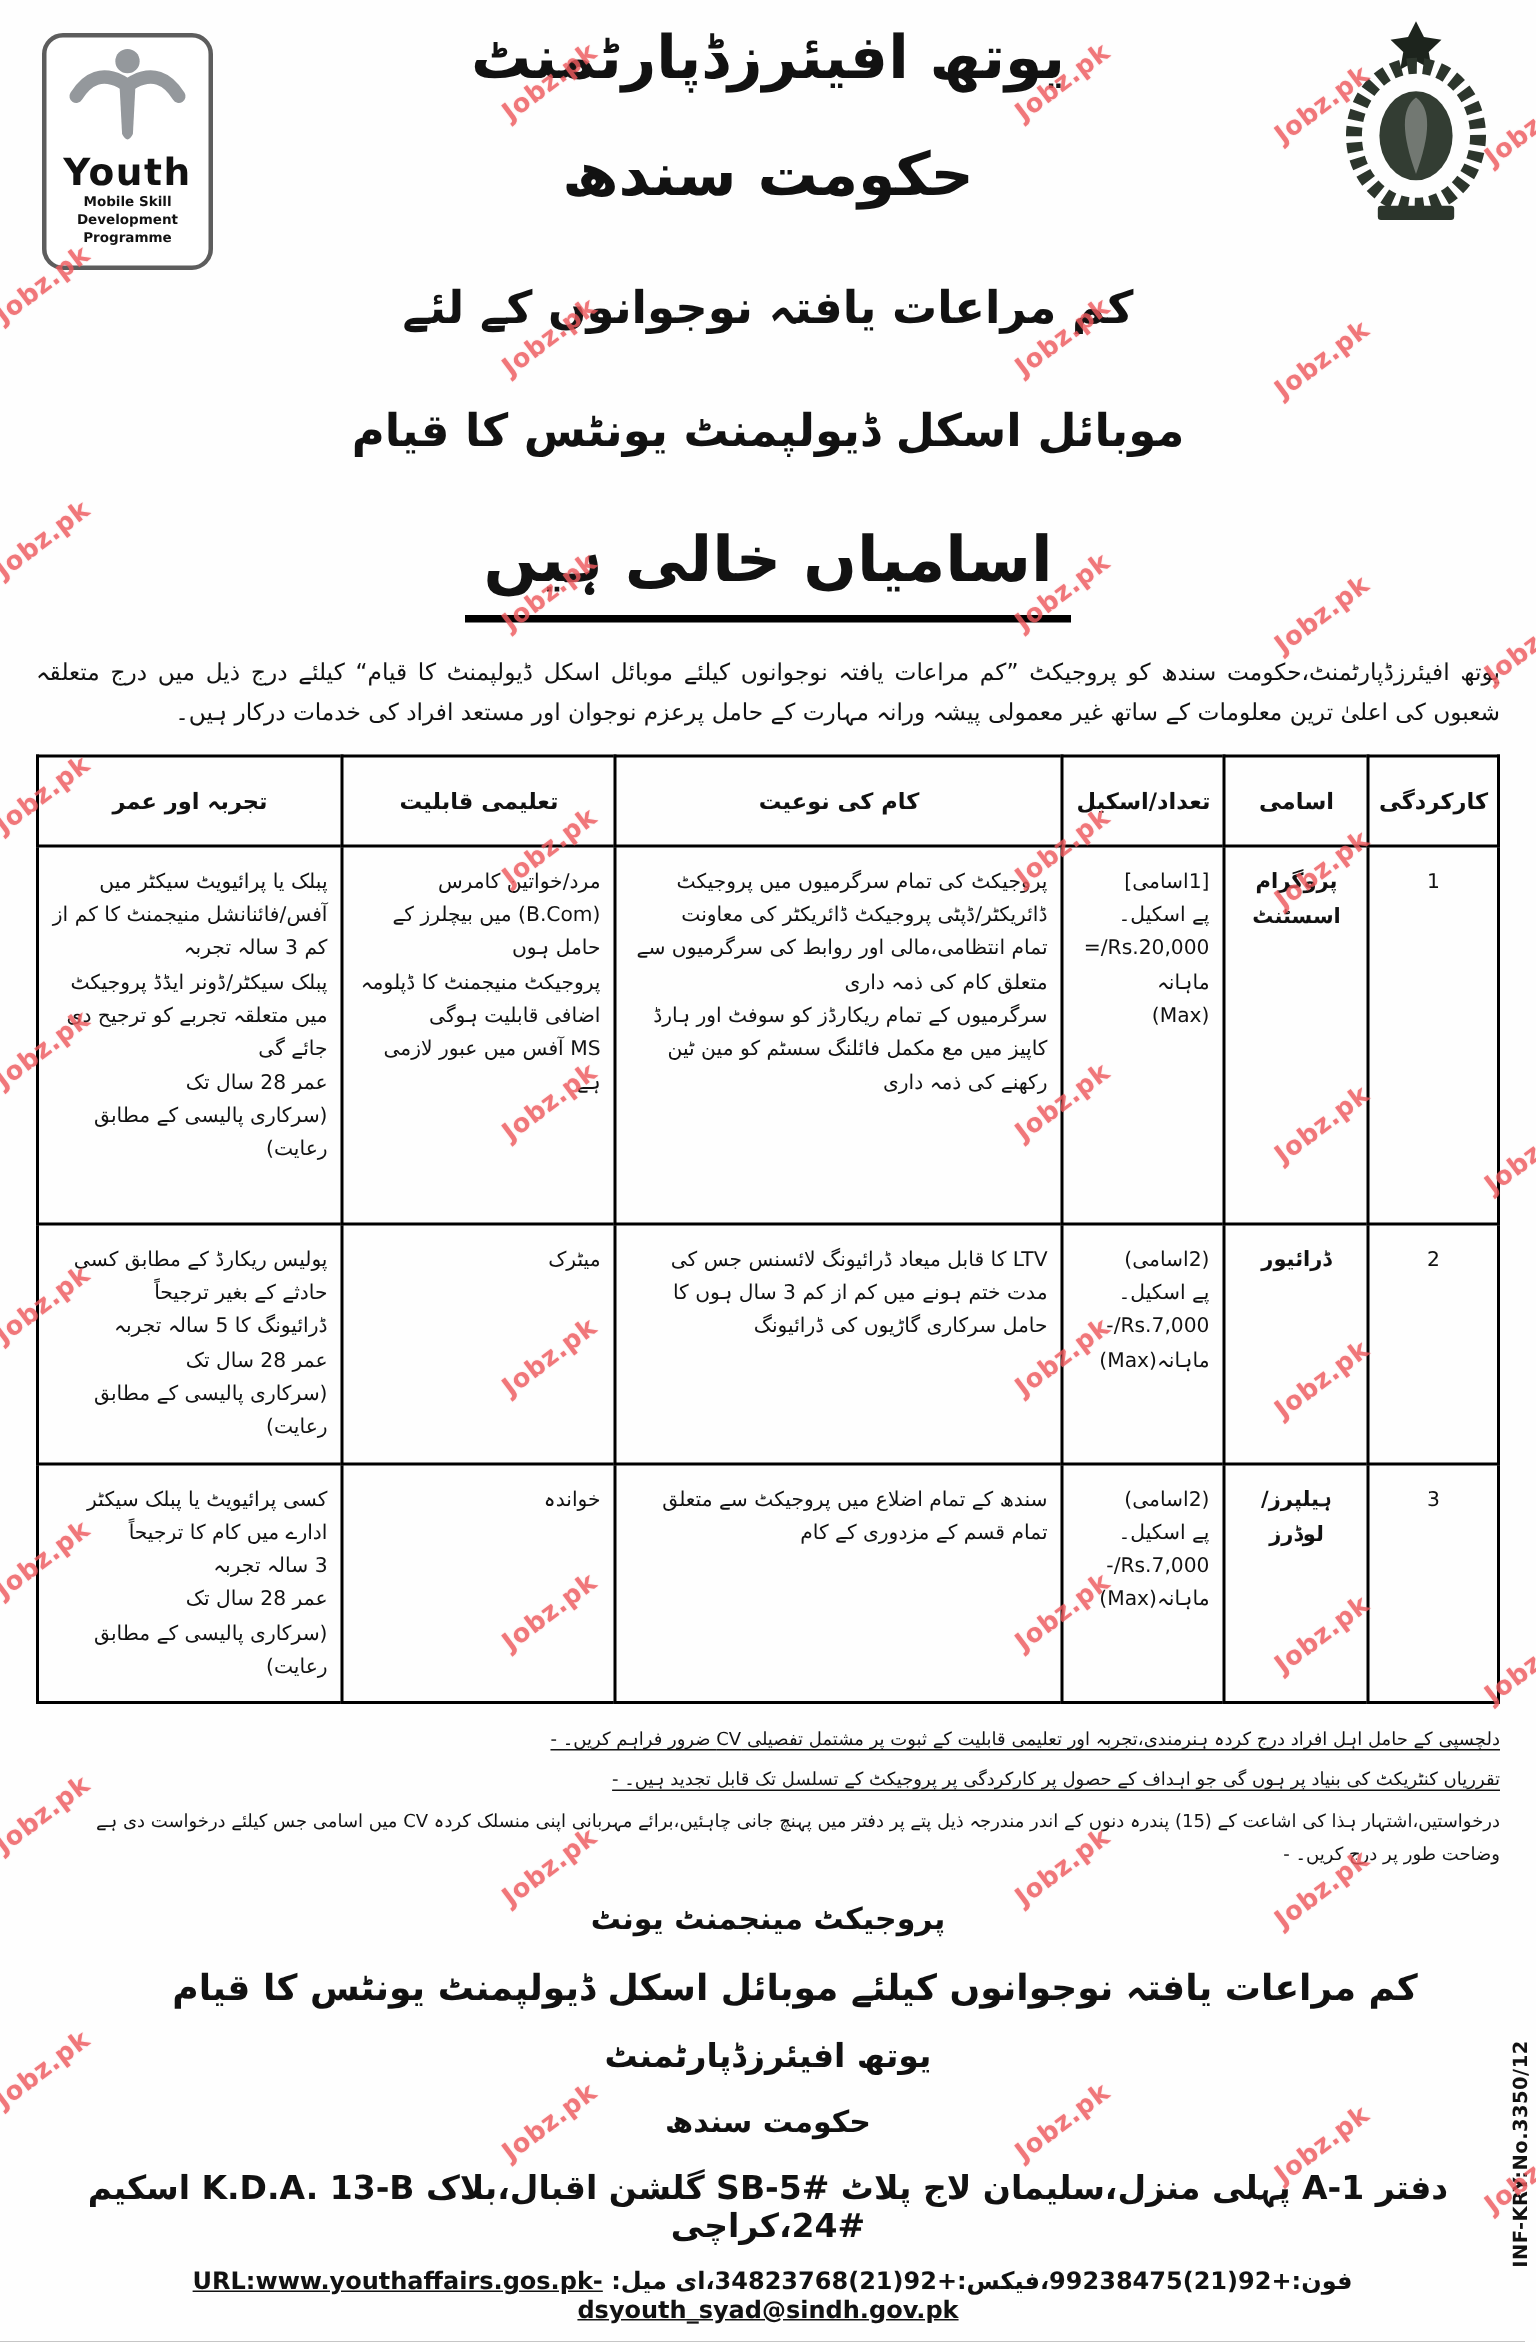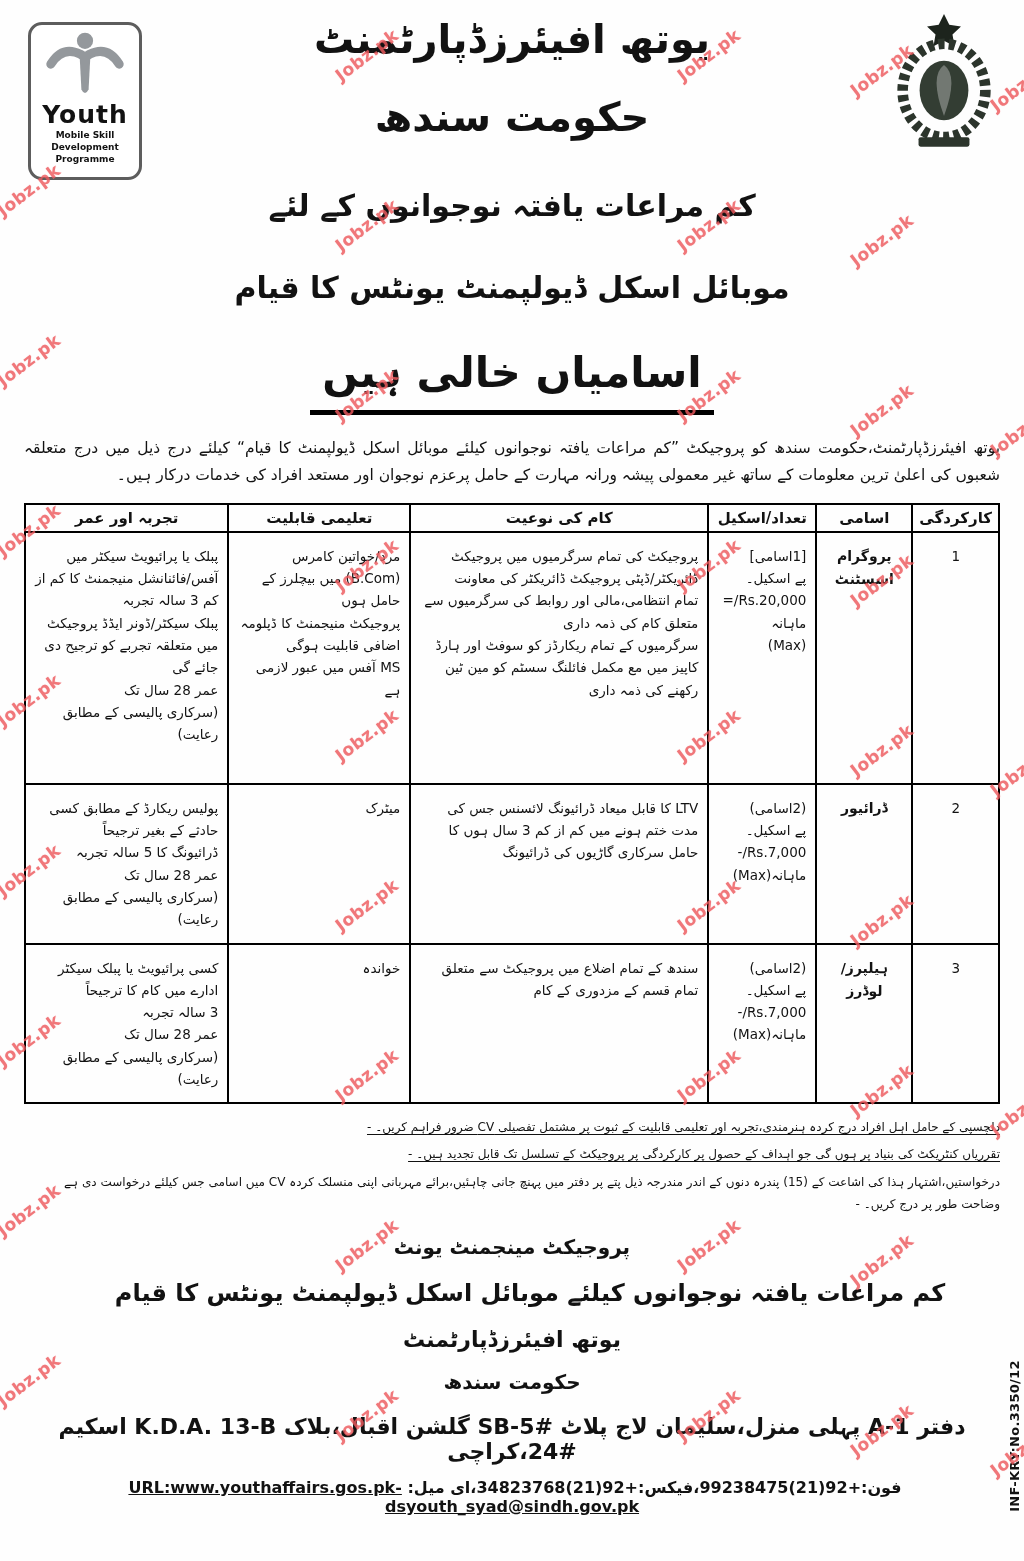--- a/index.html
+++ b/index.html
@@ -30,21 +30,21 @@
   .t-proj { font-size:30px; font-weight:700; line-height:1.45; margin-top:38px; }
   .vacancy { display:inline-block; font-size:42px; font-weight:700; line-height:1.35;
              margin-top:36px; padding:0 12px 8px; border-bottom:5px solid #000; }
 
   .intro { margin:20px 24px 0; direction:rtl; font-size:15.5px; line-height:1.75;
            text-align:justify; text-align-last:right; }
 
   
   .jobs-table { margin:14px 24px 0; width:976px; border-collapse:collapse; direction:rtl; }
   .jobs-table th, .jobs-table td { border:2px solid #000; vertical-align:top; }
-  .jobs-table th { font-size:15px; font-weight:700; padding:4px 6px; text-align:center; }
+  .jobs-table th { font-size:15px; font-weight:700; padding:20px 6px; text-align:center; }
   .jobs-table td { font-size:13.5px; line-height:1.65; padding:12px 9px; text-align:right; }
   .ml { white-space:pre-line; }
   .td-serial { text-align:center !important; }
   .td-position { text-align:center !important; font-size:14px !important; font-weight:700; }
   .td-qual { text-align:left;margin-top:30px; }
   .c-serial{width:54px}.c-position{width:96px}.c-scale{width:108px}.c-nature{width:298px}.c-qual{width:182px}
   .r1{height:252px}.r2{height:150px}.r3{height:138px}
 
   
   .notes { margin:12px 24px 0; direction:rtl; }

